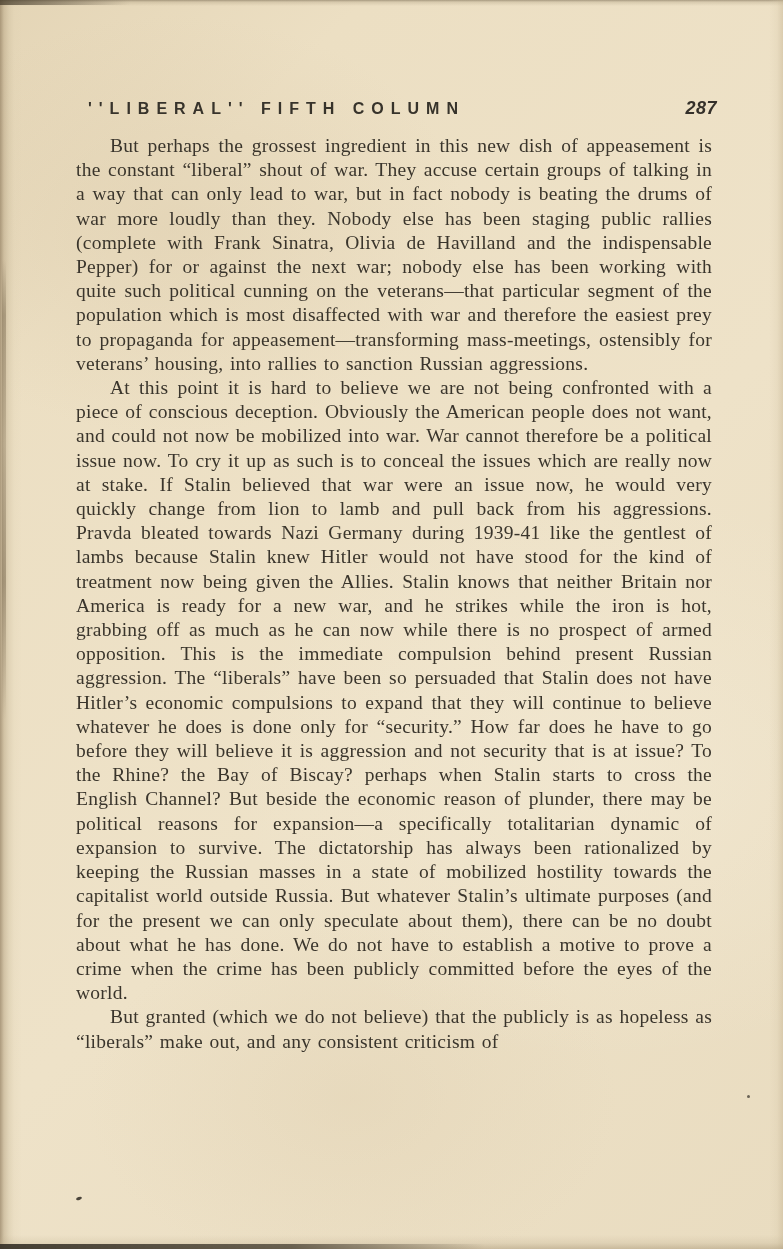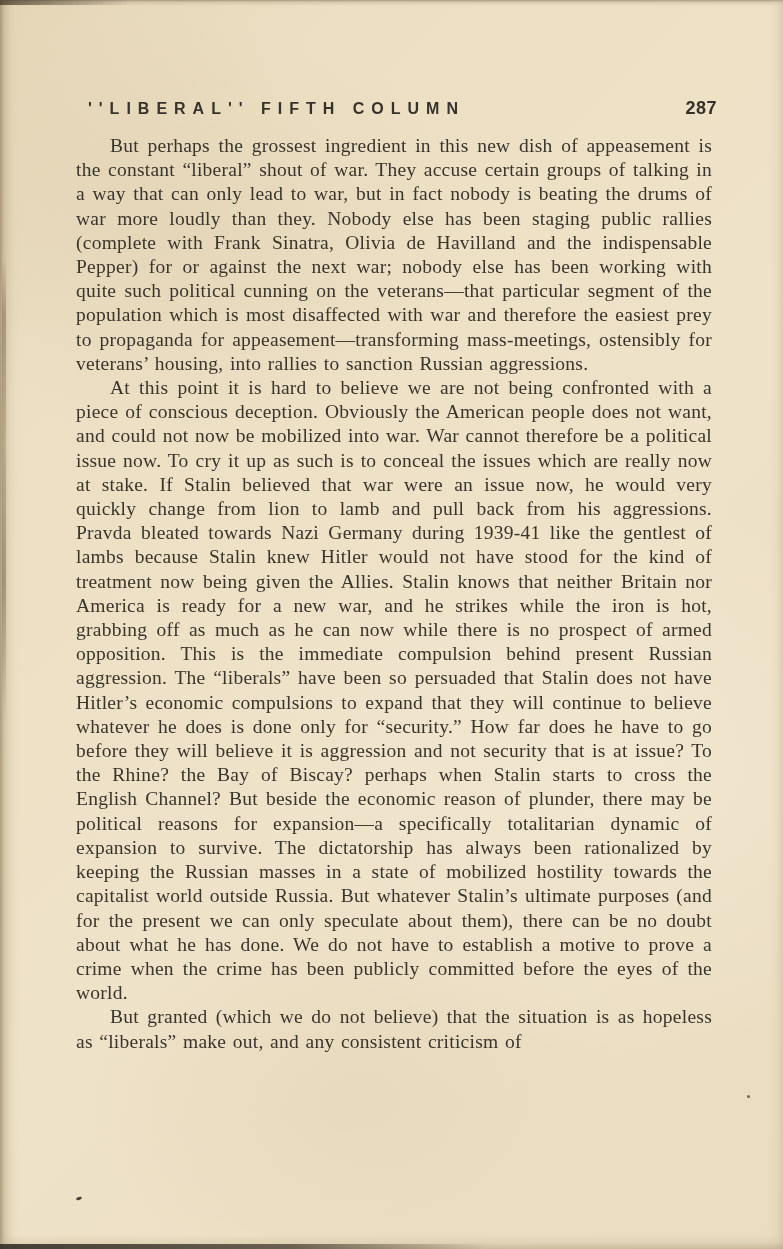--- a/index.html
+++ b/index.html
@@ -69,20 +69,21 @@
     font-size: 16px; font-weight: bold;
     letter-spacing: 7px;
     color: #37332b;
     white-space: nowrap;
   }
   .page-number {
     font-family: "Liberation Sans", sans-serif;
     font-size: 18px; font-weight: bold;
     color: #34302a;
     letter-spacing: 0.5px;
+    font-style: italic;
   }
   .text-block {
     position: absolute; left: 76px; top: 134px; width: 636px;
     font-size: 19.5px;
     line-height: 24.2px;
     letter-spacing: 0.25px;
     word-spacing: 1.4px;
     color: var(--ink, #3a352c);
     text-align: justify;
   }
@@ -109,20 +110,20 @@
   <div class="edge-bottom-dark"></div>
 
   <div class="running-header">
     <span class="header-title">''LIBERAL'' FIFTH COLUMN</span>
     <span class="page-number">287</span>
   </div>
 
   <div class="text-block">
       <p class="para"><span>But perhaps the grossest ingredient in this new dish of appeasement is the constant “liberal” shout of war. They accuse certain groups of talking in a way that can only lead to war, but in fact nobody is beating the drums of war more loudly than they. Nobody else has been staging public rallies (complete with Frank Sinatra, Olivia de Havilland and the indispensable Pepper) for or against the next war; nobody else has been working with quite such political cunning on the veterans—that particular segment of the population which is most disaffected with war and therefore the easiest prey to propaganda for appeasement—transforming mass-meetings, ostensibly for veterans’ housing, into rallies to sanction Russian aggressions.</span></p>
       <p class="para"><span>At this point it is hard to believe we are not being confronted with a piece of conscious deception. Obviously the American people does not want, and could not now be mobilized into war. War cannot therefore be a political issue now. To cry it up as such is to conceal the issues which are really now at stake. If Stalin believed that war were an issue now, he would very quickly change from lion to lamb and pull back from his aggressions. </span><span class="italic">Pravda</span><span> bleated towards Nazi Germany during 1939-41 like the gentlest of lambs because Stalin knew Hitler would not have stood for the kind of treatment now being given the Allies. Stalin knows that neither Britain nor America is ready for a new war, and he strikes while the iron is hot, grabbing off as much as he can now while there is no prospect of armed opposition. This is the immediate compulsion behind present Russian aggression. The “liberals” have been so persuaded that Stalin does not have Hitler’s economic compulsions to expand that they will continue to believe whatever he does is done only for “security.” How far does he have to go before they will believe it is aggression and not security that is at issue? To the Rhine? the Bay of Biscay? perhaps when Stalin starts to cross the English Channel? But beside the economic reason of plunder, there may be political reasons for expansion—a specifically totalitarian dynamic of expansion to survive. The dictatorship has always been rationalized by keeping the Russian masses in a state of mobilized hostility towards the capitalist world outside Russia. But whatever Stalin’s ultimate purposes (and for the present we can only speculate about them), there can be no doubt about what he has done. </span><span class="italic">We do not have to establish a motive to prove a crime when the crime has been publicly committed before the eyes of the world.</span></p>
-      <p class="para"><span>But granted (which we do not believe) that the situation is as hopeless as “liberals” make out, and any consistent criticism of</span></p>
+      <p class="para"><span>But granted (which we do not believe) that the publicly is as hopeless as “liberals” make out, and any consistent criticism of</span></p>
     </div>
 
   <div class="speck speck-a"></div>
   <div class="speck speck-b"></div>
   <div class="speck speck-c"></div>
 
 </div>
 
 </body></html>

